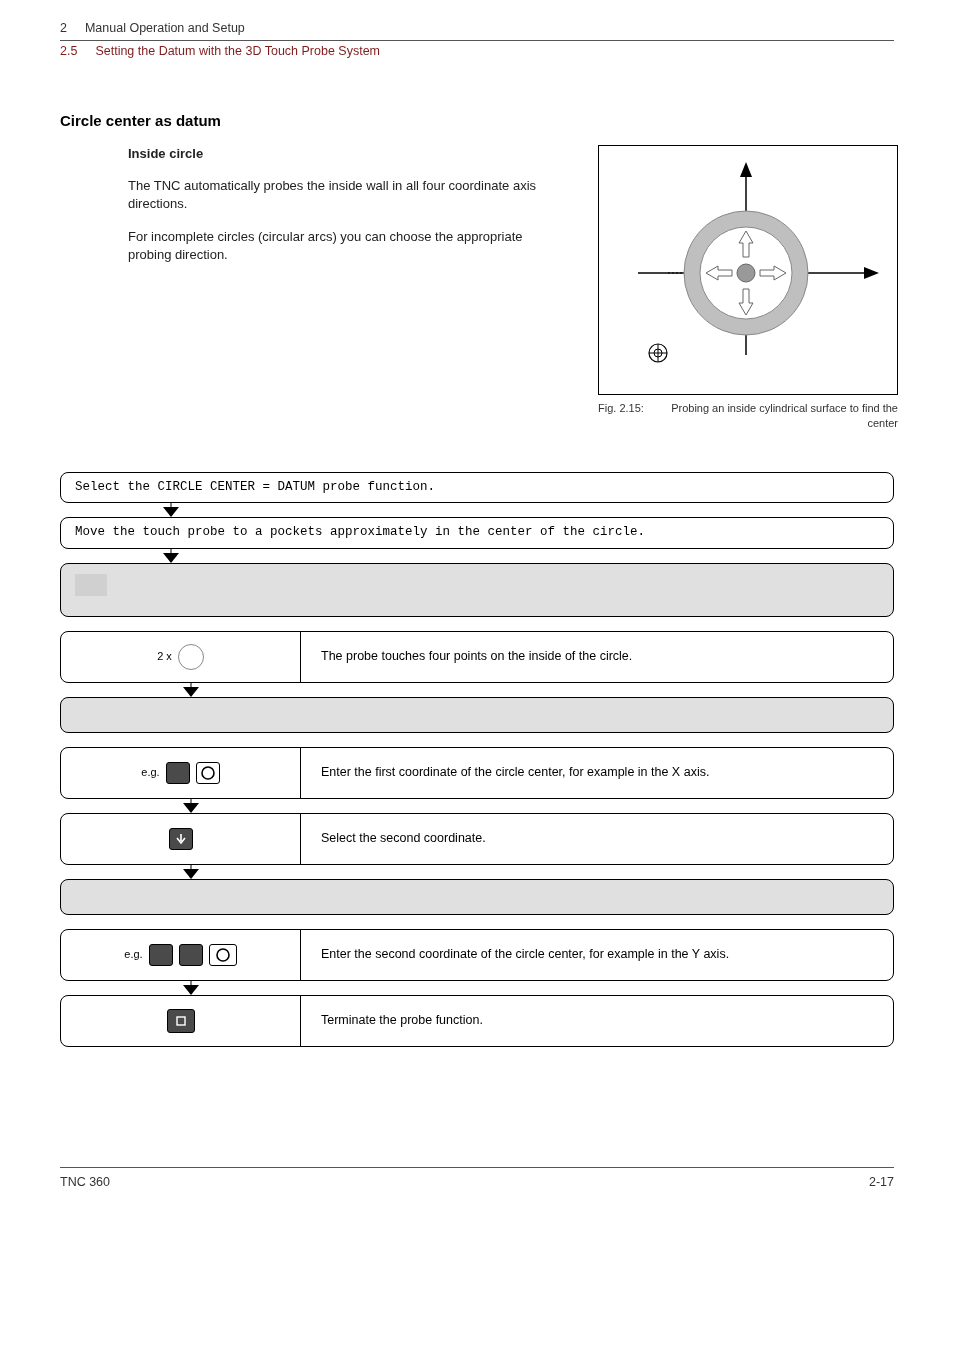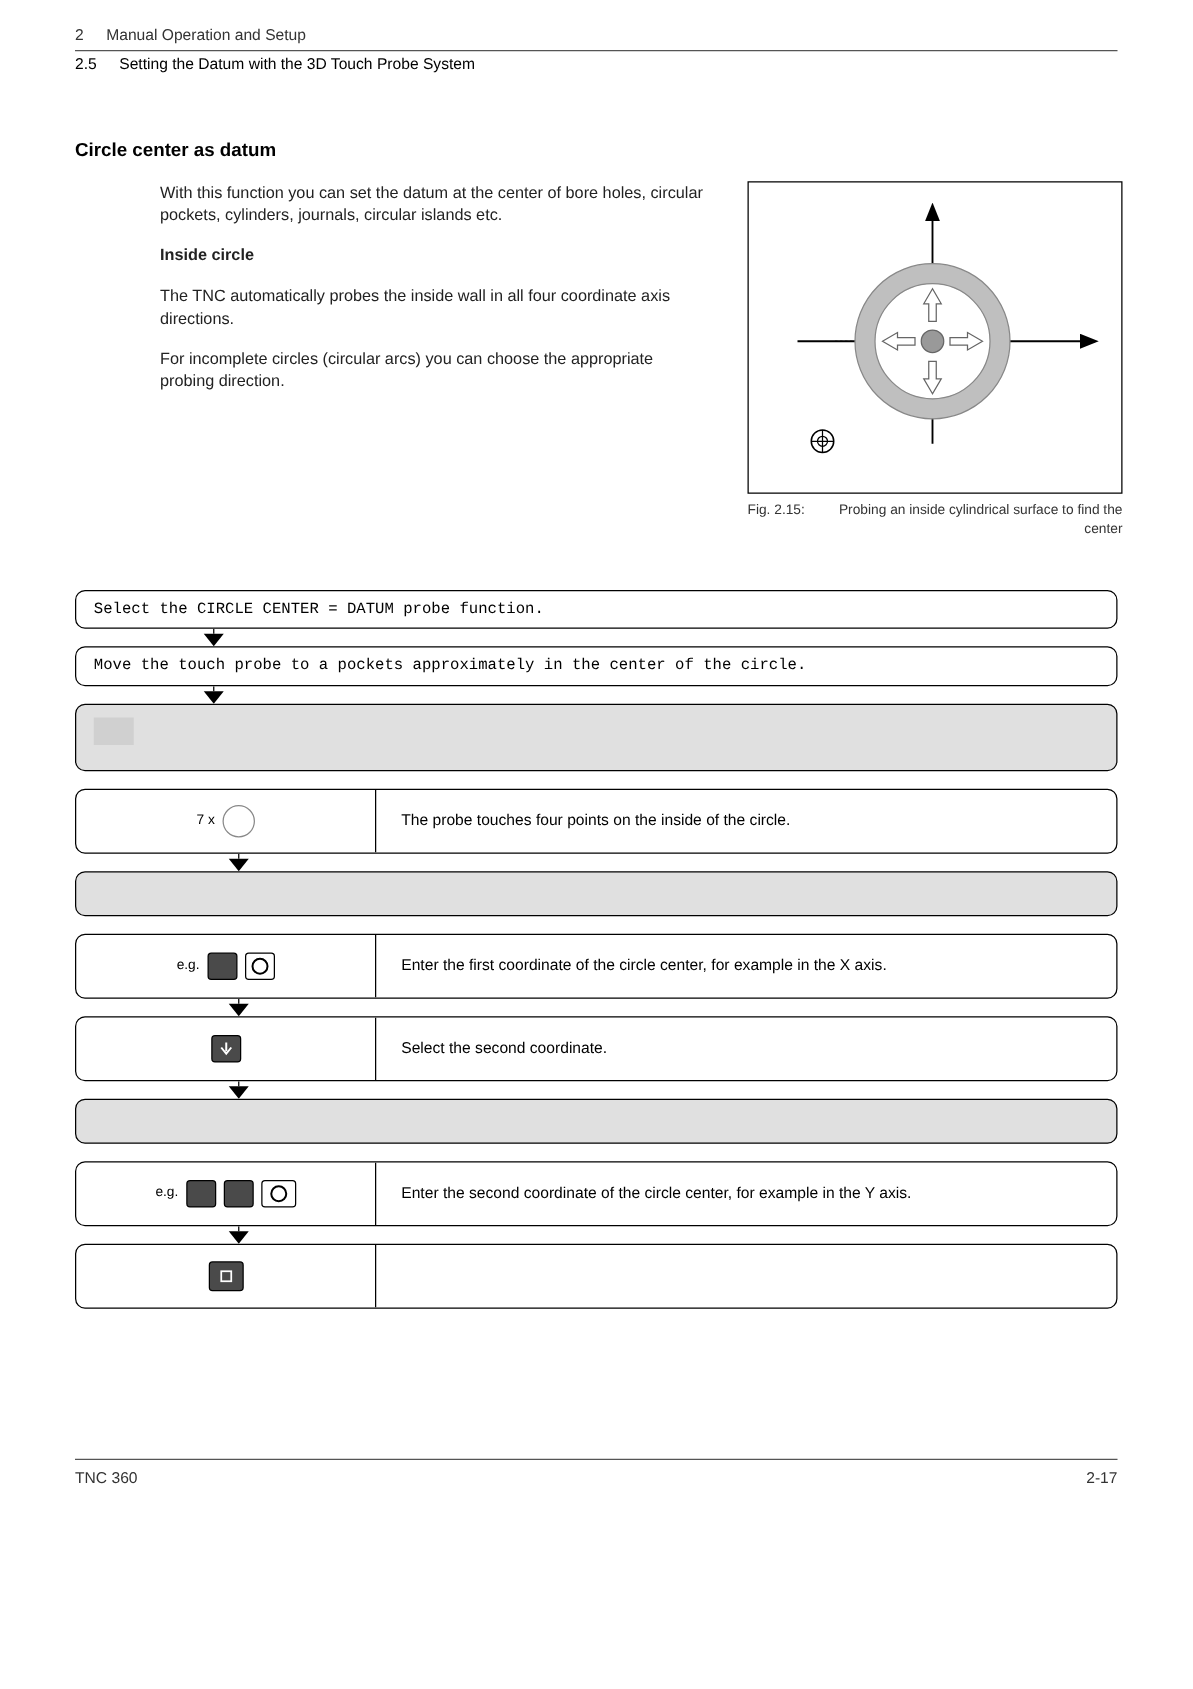--- a/index.html
+++ b/index.html
@@ -7,21 +7,21 @@
     font-family: Helvetica, Arial, sans-serif;
     color: #000;
     background: #fff;
     width: 954px;
     padding: 20px 60px 40px 60px;
     font-size: 13px;
     line-height: 1.4;
   }
   .header-line { border-bottom: 0.5px solid #555; padding-bottom: 2px; margin-bottom: 2px; font-size: 12.5px; color: #333; }
   .header-top { display: flex; gap: 18px; }
-  .h-sub { font-size: 12.5px; color: #000000; margin-bottom: 50px; }
+  .h-sub { font-size: 12.5px; color: #7f1d1d; margin-bottom: 50px; }
   .h-sub-row { display: flex; gap: 18px; }
   .h3 { font-weight: bold; font-size: 15px; margin-bottom: 14px; }
   .body-text { margin-left: 68px; margin-bottom: 14px; color: #222; max-width: 440px; }
   .bold { font-weight: bold; }
   .upper { display: flex; align-items: flex-start; gap: 30px; }
   .text-col { flex: 0 0 auto; }
   .fig-col { margin-left: auto; text-align: right; }
   .fig-frame { border: 1px solid #000; width: 300px; height: 250px; display: flex; align-items: center; justify-content: center; position: relative; }
   .fig-caption { font-size: 11px; color: #333; margin-top: 6px; display: flex; gap: 12px; }
   .fig-caption .num { flex: 0 0 auto; }
@@ -79,21 +79,20 @@
   <div class="h-sub-row">
     <span>2.5</span>
     <span>Setting the Datum with the 3D Touch Probe System</span>
   </div>
 </div>
 
 <div class="h3">Circle center as datum</div>
 
 <div class="upper">
   <div class="text-col">
-    <div class="body-text">With this function you can set the datum at the center of bore holes, circular pockets, cylinders, journals, circular islands etc.</div>
     <div class="body-text bold">Inside circle</div>
     <div class="body-text">The TNC automatically probes the inside wall in all four coordinate axis directions.</div>
     <div class="body-text">For incomplete circles (circular arcs) you can choose the appropriate probing direction.</div>
   </div>
   <div class="fig-col">
     <div class="fig-frame">
       <svg width="280" height="230" viewBox="0 0 280 230">
 
         <defs>
           <marker id="ah" markerWidth="10" markerHeight="8" refX="8" refY="4" orient="auto">
@@ -153,21 +152,21 @@
       </svg>
   </div>
 
   <div class="grey-box">
     <div class="inner-rect"></div>
   </div>
   <div class="connector center"></div>
 
   <div class="step-row">
     <div class="step-left">
-      <span class="small-text">7 x</span>
+      <span class="small-text">2 x</span>
       <span class="icon-circle" style="border-color:#888;"></span>
     </div>
     <div class="step-right">The probe touches four points on the inside of the circle.</div>
   </div>
   <div class="connector center">
     <svg width="22" height="14">
         <line x1="11" y1="0" x2="11" y2="4" stroke="#000"></line>
         <polygon points="11,14 3,4 19,4" fill="#000"></polygon>
       </svg>
   </div>
@@ -235,20 +234,21 @@
   </div>
 
   <div class="step-row">
     <div class="step-left">
       <span class="icon-btn" style="width:28px;height:24px;">
         <svg width="16" height="14">
             <rect x="4" y="3" width="8" height="8" fill="none" stroke="#fff" stroke-width="1.4"></rect>
           </svg>
       </span>
     </div>
+    <div class="step-right">Terminate the probe function.</div>
   </div>
 
 </div>
 
 <div class="footer">
   <span>TNC 360</span>
   <span>2-17</span>
 </div>
 
 </body></html>

